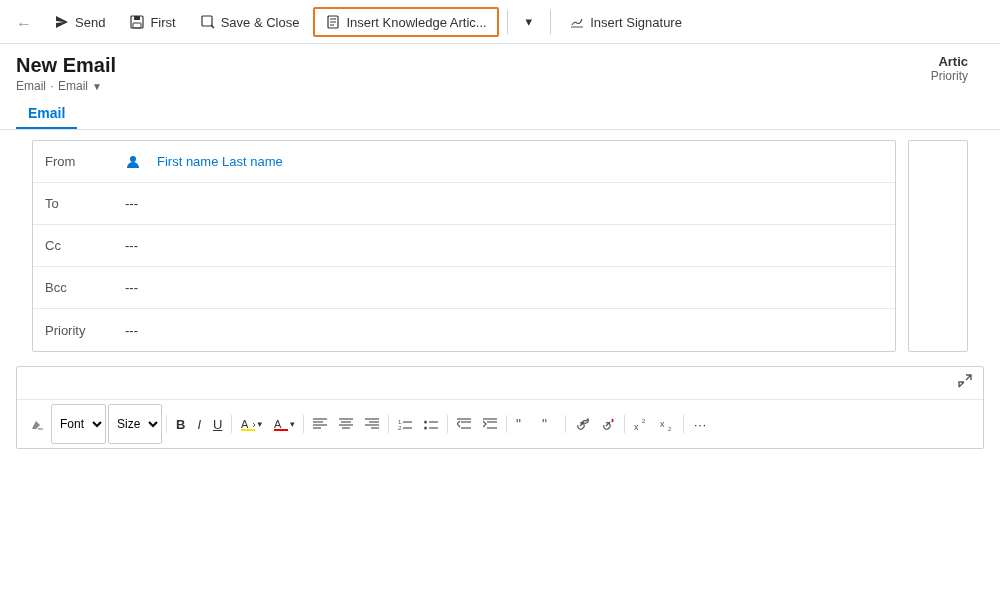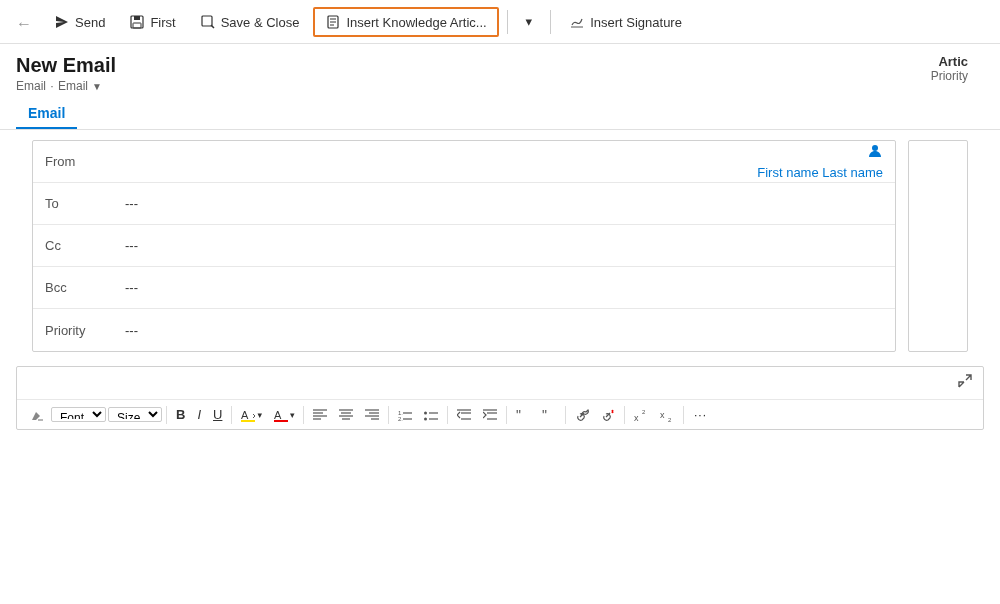--- a/index.html
+++ b/index.html
@@ -122,24 +122,23 @@
       flex-shrink: 0;
     }
     .email-value {
       flex: 1;
       font-size: 13px;
       color: #333;
     }
     .email-value.blue-link {
       color: #0078d4;
       display: flex;
-      align-items: flex-end;
-      gap: 6px;
-      cursor: pointer;
-      flex-direction: column;
+      align-items: flex-start;
+      gap: 16px;
+      cursor: pointer;
     }
     .side-panel {
       width: 60px;
       min-height: 180px;
       border: 1px solid #d0d0d0;
       border-radius: 2px;
     }
 
     
     .editor-container {
@@ -180,21 +179,21 @@
       display: flex;
       align-items: center;
     }
     .ed-select {
       border: 1px solid #ccc;
       border-radius: 2px;
       padding: 2px 4px;
       font-size: 12px;
       background: #fff;
       cursor: pointer;
-      height: 15px;
+      height: 40px;
     }
     .ed-divider {
       width: 1px;
       height: 18px;
       background: #ddd;
       margin: 0 2px;
     }
 
     
     .person-icon {

